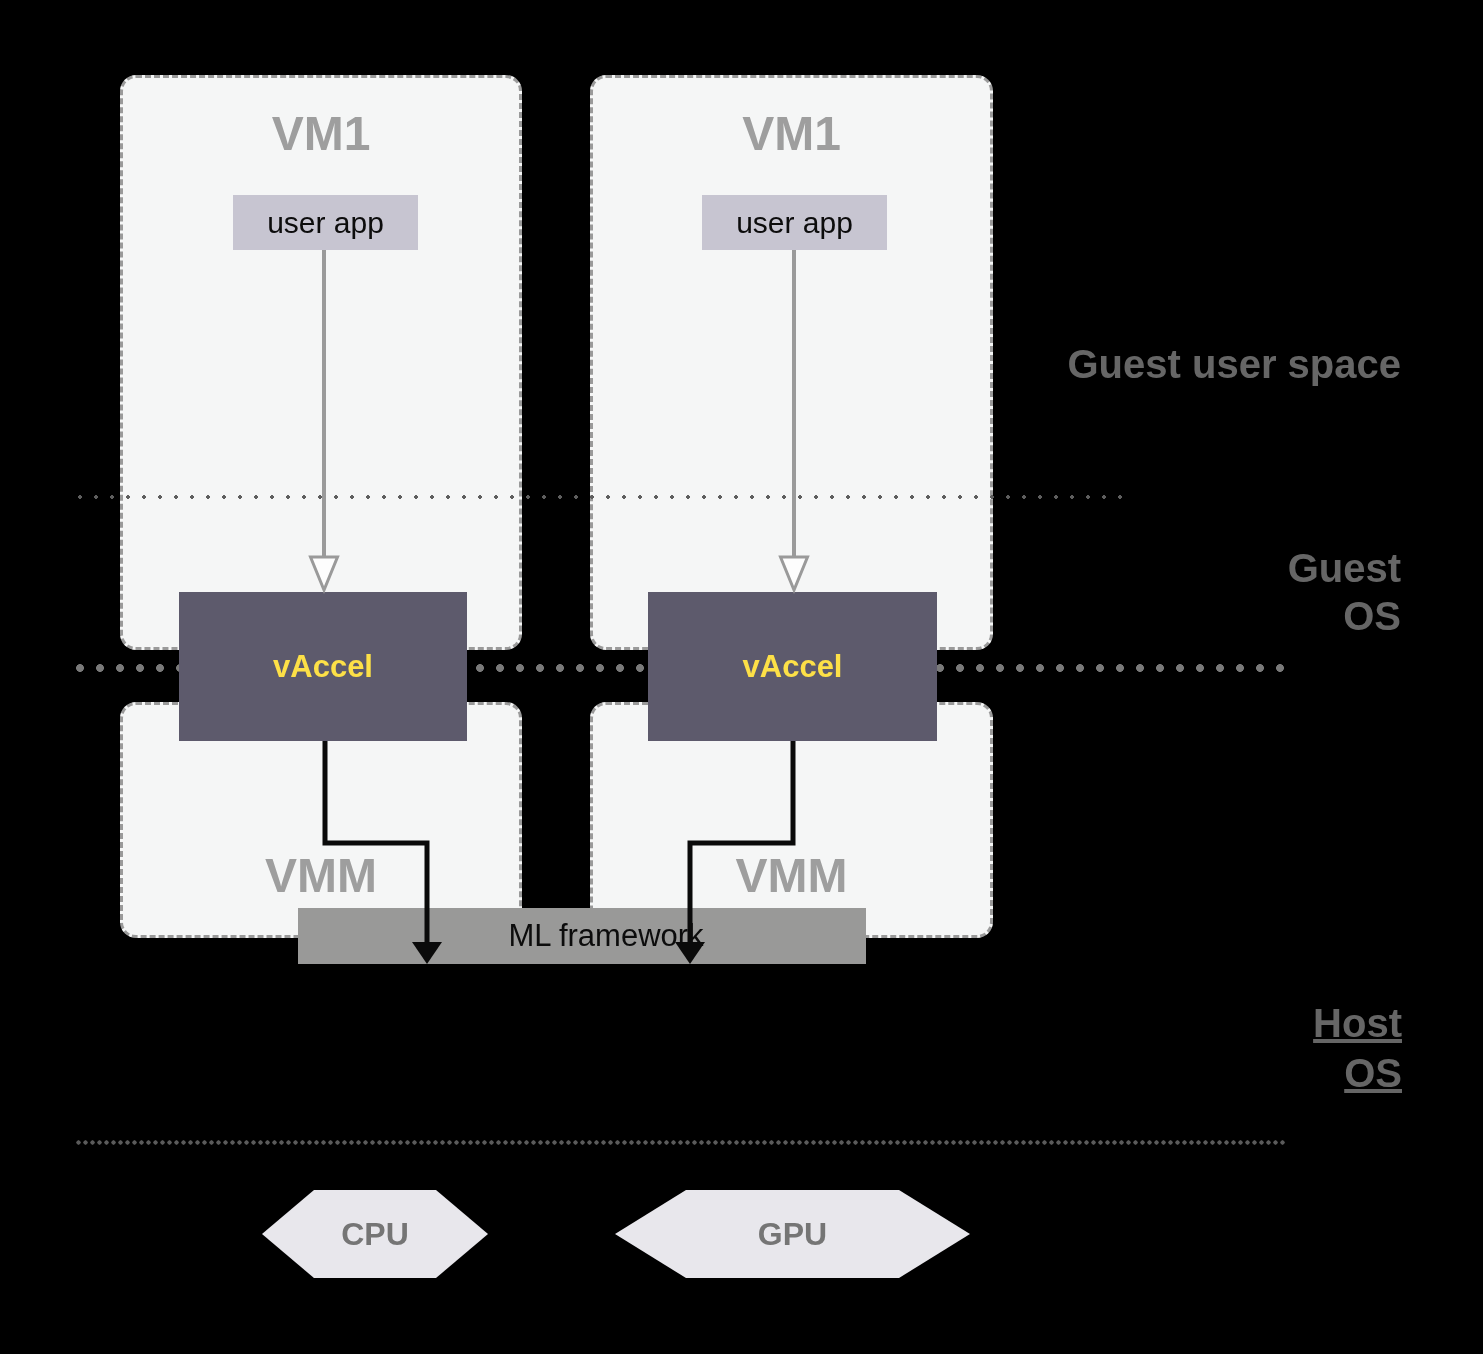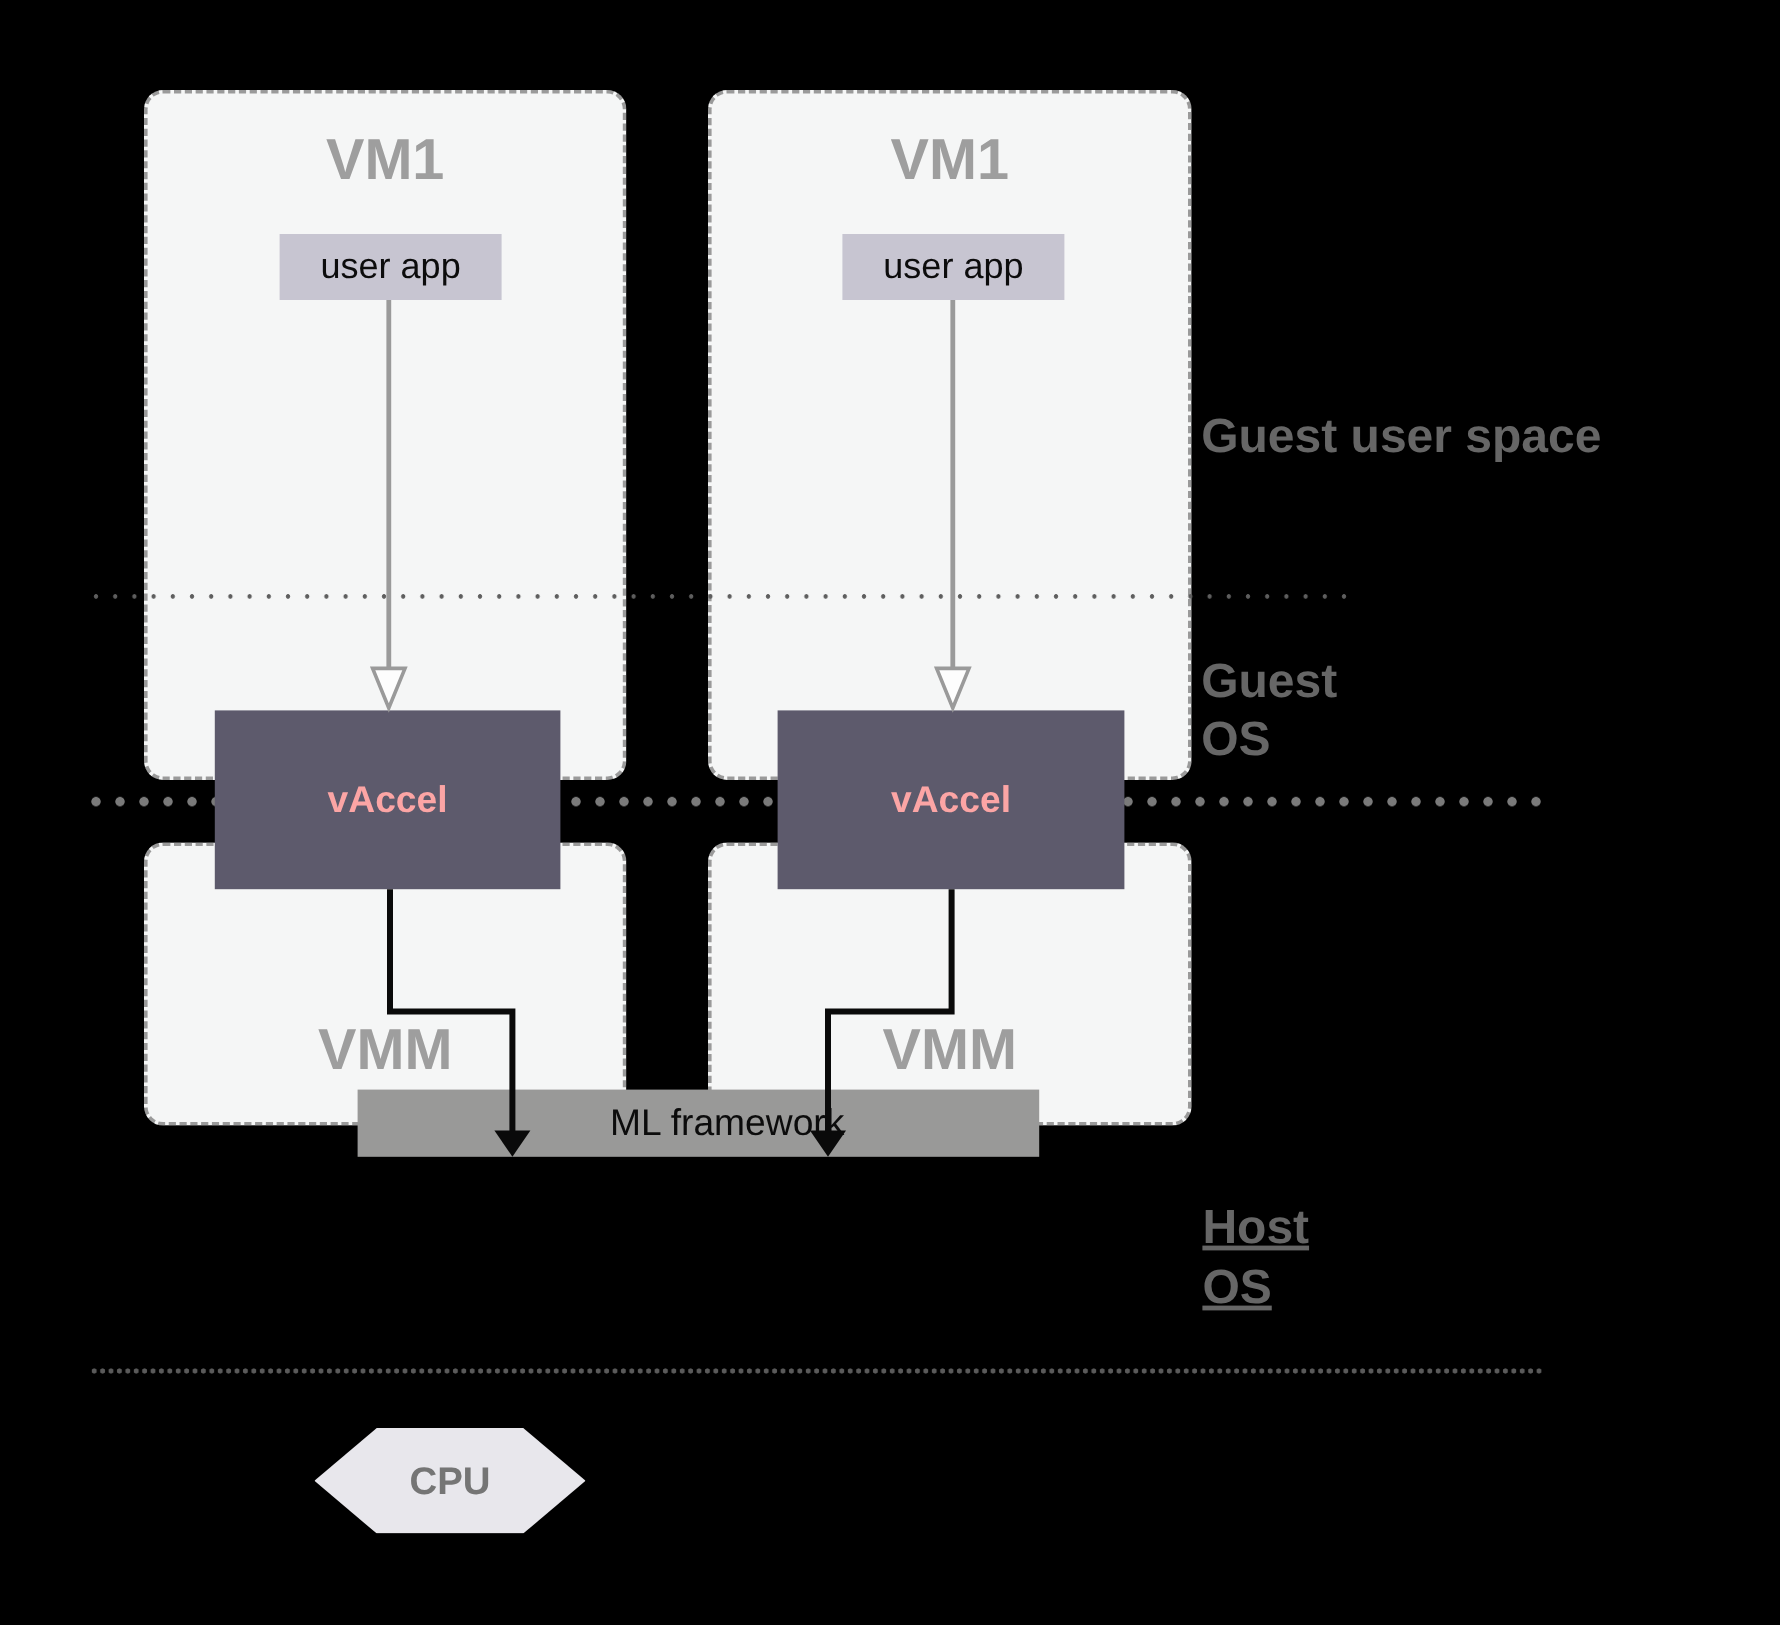--- a/index.html
+++ b/index.html
@@ -45,21 +45,21 @@
     display:flex;align-items:center;justify-content:center;
     z-index:2;
   }
   #userapp-left {left:233px;top:195px;}
   #userapp-right{left:702px;top:195px;}
 
   .vaccel{
     position:absolute;
     width:288px;height:149px;
     background:#5d5a6c;
-    color:#fca5a5;font-weight:bold;font-size:31px;
+    color:#fde047;font-weight:bold;font-size:31px;
     display:flex;align-items:center;justify-content:center;
     z-index:3;
   }
   #vaccel-left {left:179px;top:592px;}
   #vaccel-right{left:648px;top:592px;width:289px;}
 
   #ml-framework{
     position:absolute;
     left:298px;top:908px;width:520px;height:56px;
     background:#999998;
@@ -74,21 +74,21 @@
     left:122px;top:986px;width:877px;height:126px;
     background:#a29fb4;
     color:#ffffff;font-weight:bold;font-size:29px;
     display:flex;align-items:center;justify-content:center;
     z-index:2;
   }
 
   .section-label{
     position:absolute;
     width:400px;
-    text-align:left;
+    text-align:right;
     color:#666666;font-weight:bold;font-size:40px;line-height:48px;
     z-index:2;
   }
   #lbl-guest-user-space{left:1001px;top:340px;}
   #lbl-guest-os{left:1001px;top:544px;}
   #lbl-host-os{left:1002px;top:998px;line-height:50px;text-decoration:underline;}
 
   .dotline{
     position:absolute;
     background-repeat:repeat-x;
@@ -158,20 +158,21 @@
   <div class="section-label" id="lbl-guest-os">
     <span>Guest</span><br>
     <span>OS</span>
   </div>
   <div class="section-label" id="lbl-host-os">
     <span>Host</span><br>
     <span>OS</span>
   </div>
 
   <div class="hexagon" id="hex-cpu">CPU</div>
+  <div class="hexagon" id="hex-gpu">GPU</div>
 
   <svg id="connector-layer" viewBox="0 0 1483 1354" xmlns="http://www.w3.org/2000/svg">
 
     <line x1="324" y1="250" x2="324" y2="557" stroke="#9a9a9a" stroke-width="4"></line>
     <polygon points="324,590 310.5,557 337.5,557" fill="#fdfdfd" stroke="#9a9a9a" stroke-width="3"></polygon>
 
     <line x1="794" y1="250" x2="794" y2="557" stroke="#9a9a9a" stroke-width="4"></line>
     <polygon points="794,590 780.5,557 807.5,557" fill="#fdfdfd" stroke="#9a9a9a" stroke-width="3"></polygon>
 
     <path d="M 325 741 L 325 843 L 427 843 L 427 946" fill="none" stroke="#0a0a0a" stroke-width="5"></path>

